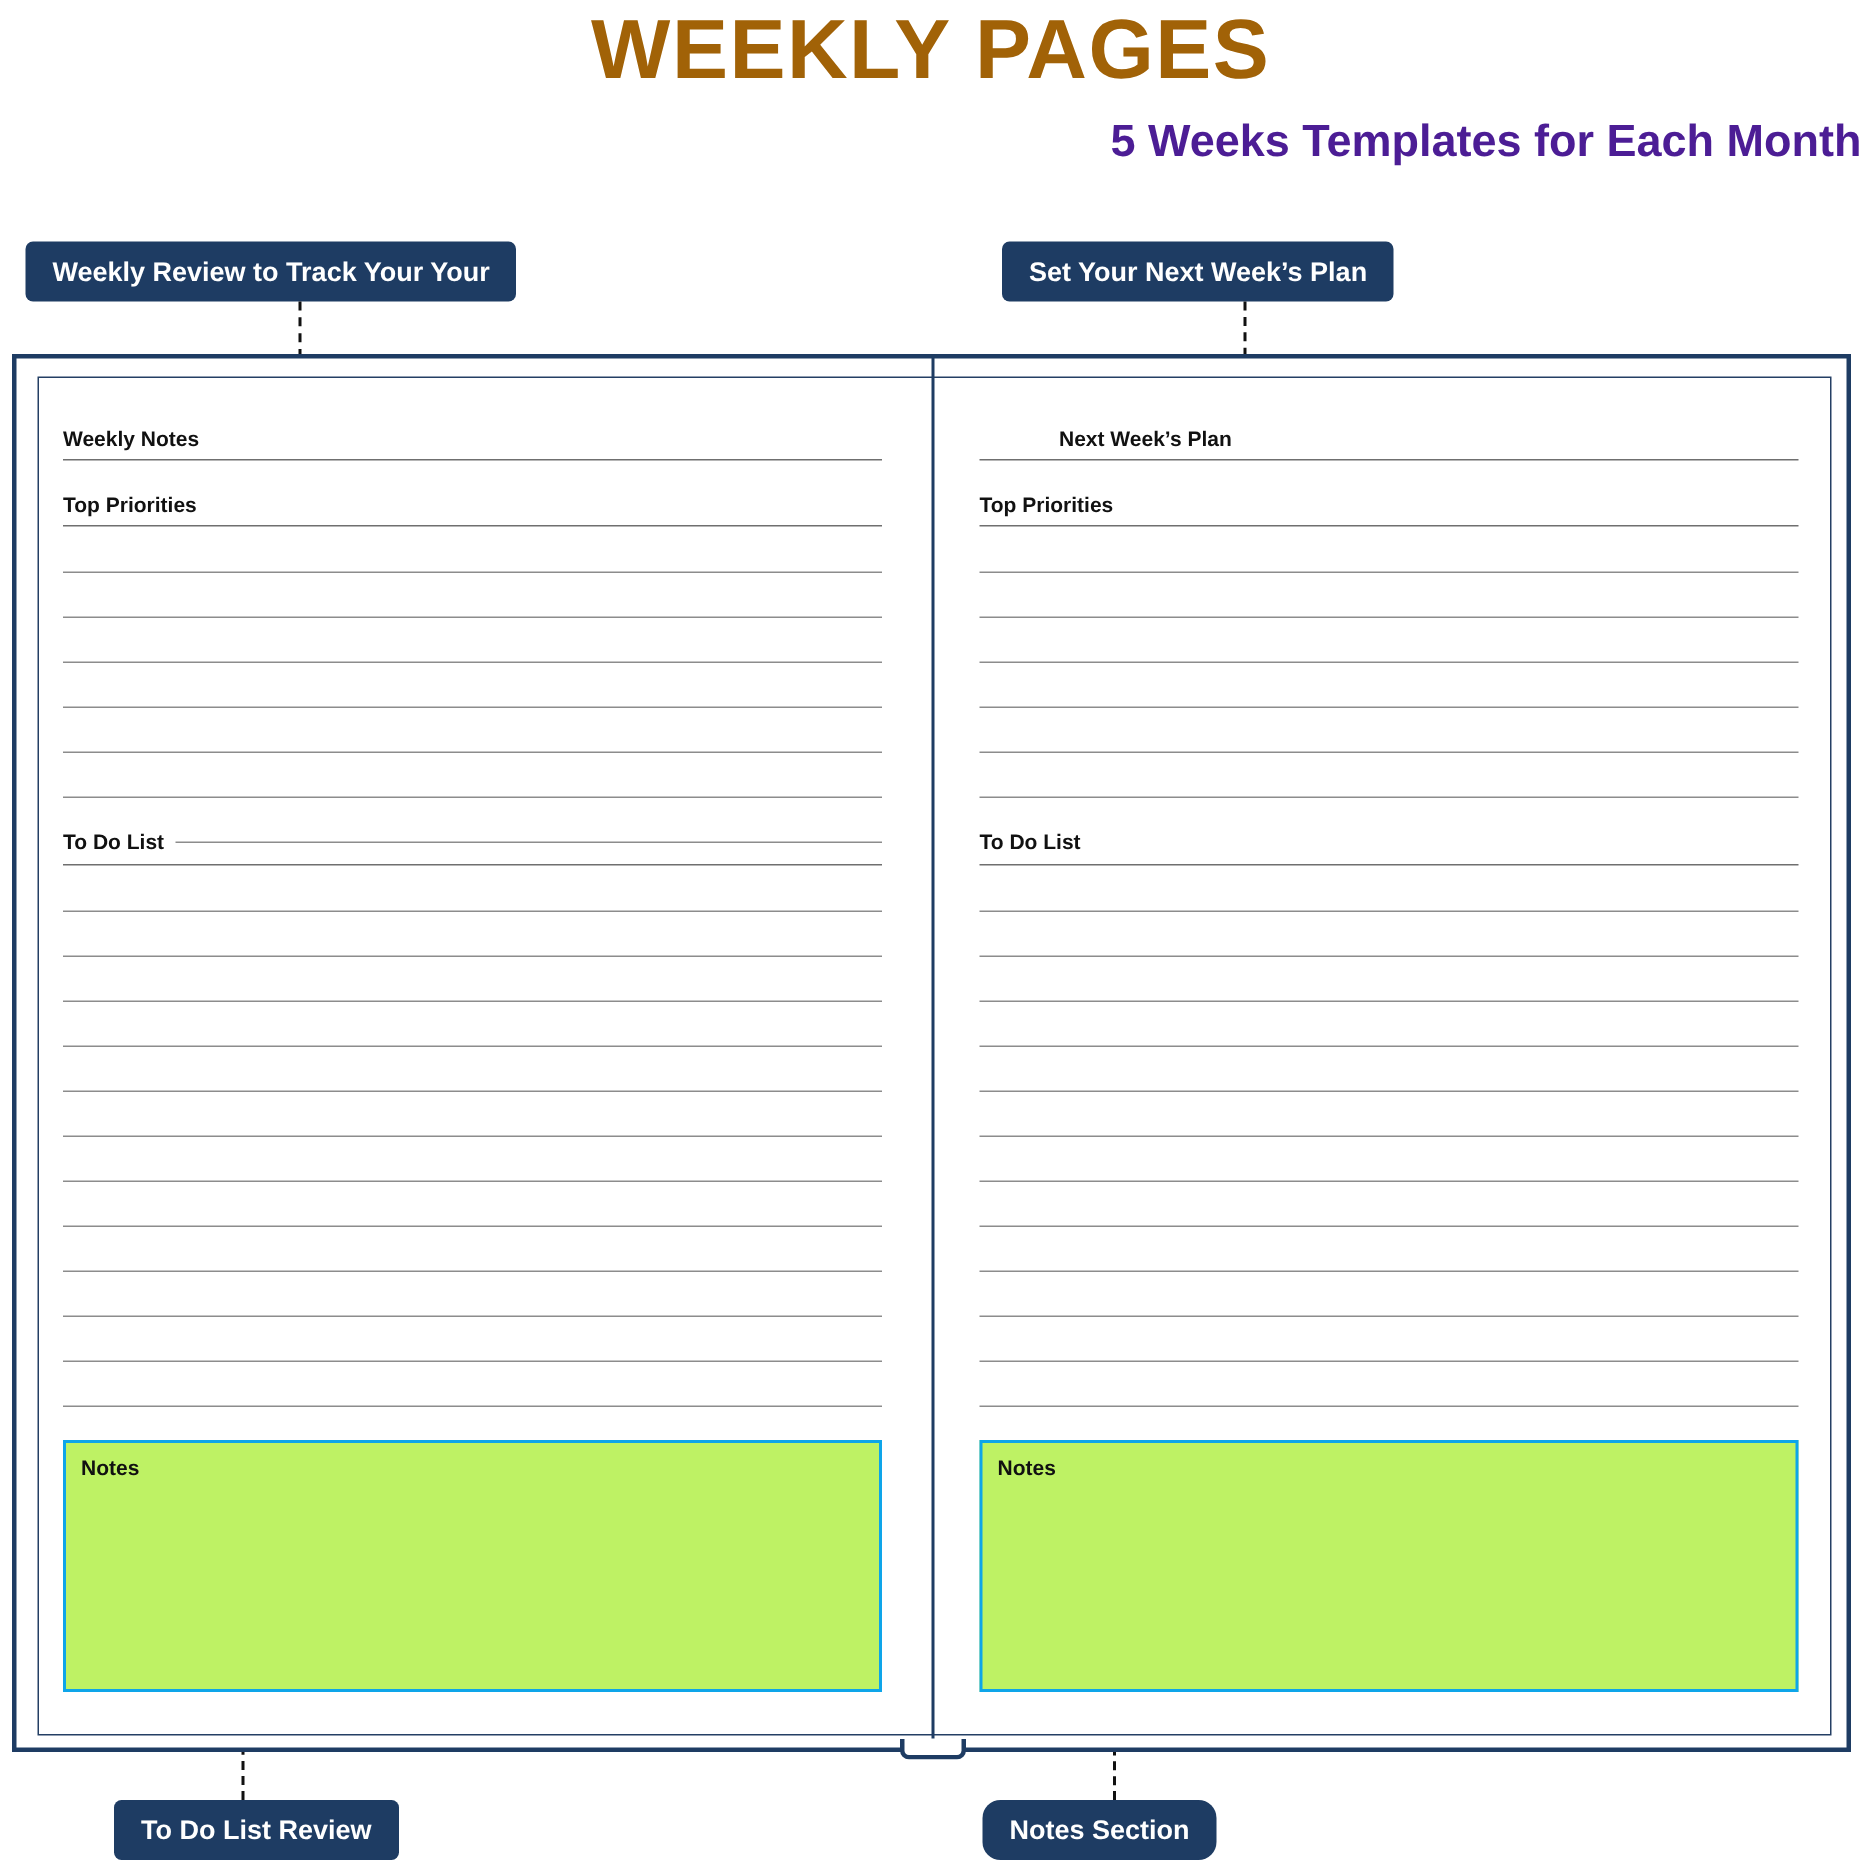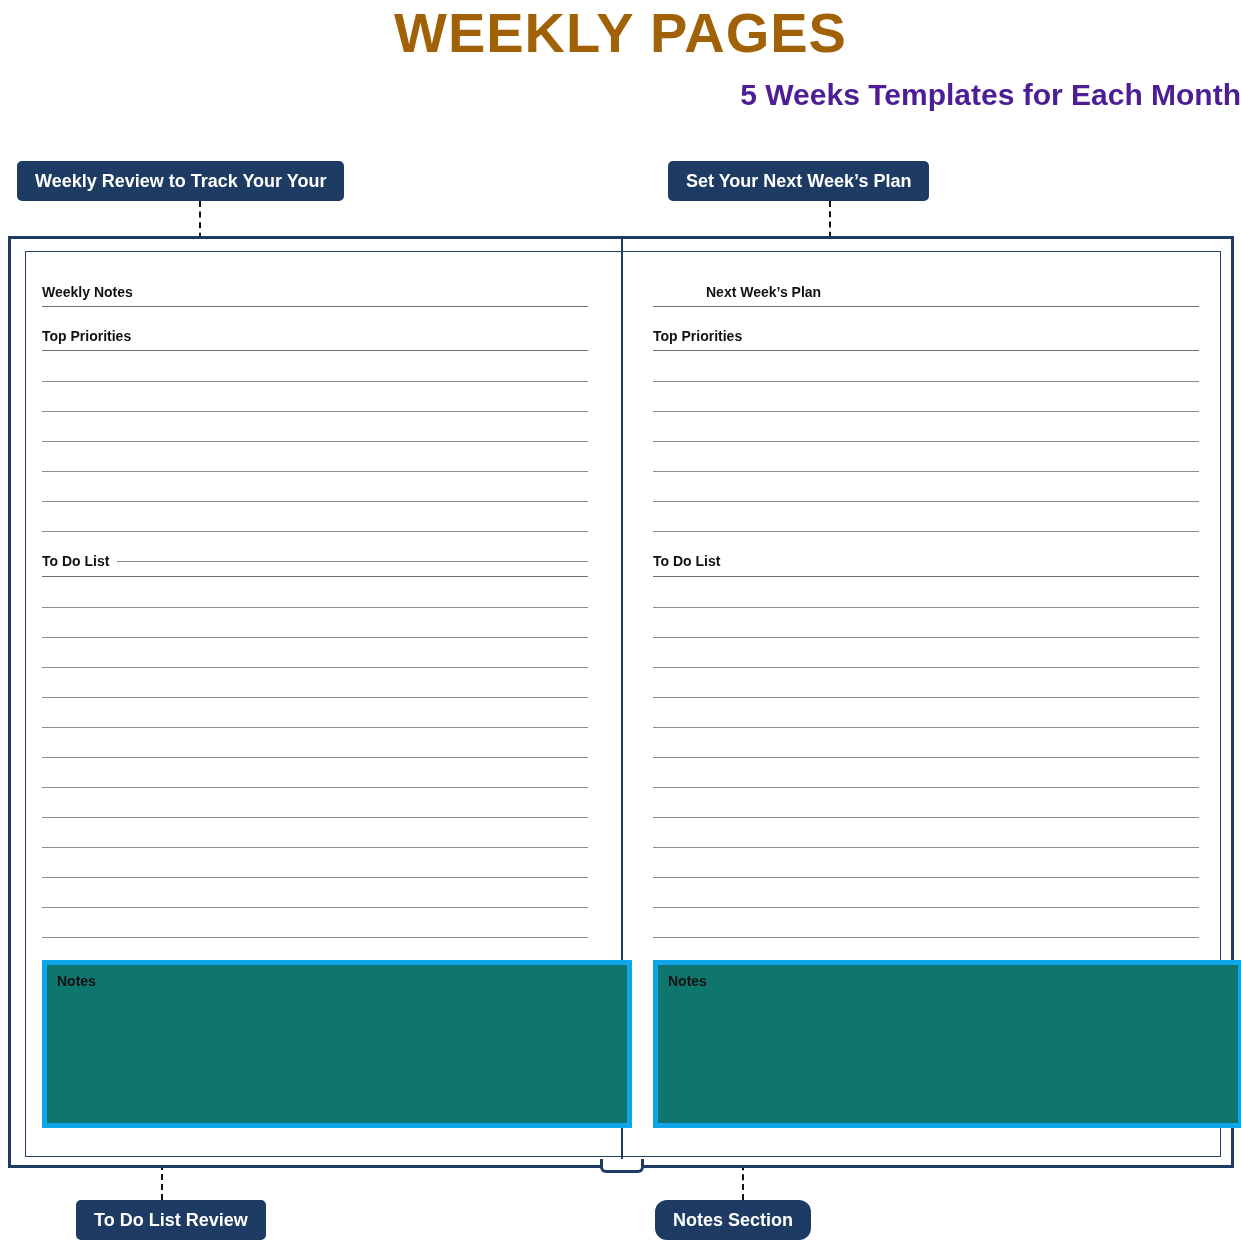--- a/index.html
+++ b/index.html
@@ -125,24 +125,24 @@
     left: 0;
     width: 546px;
     height: 1px;
     background: #6f6f6f;
   }
   .rule.light { background: #8c8c8c; }
 
   .notes-box {
     position: absolute;
     left: 0;
-    width: 590px;
+    width: 546px;
     height: 168px;
-    border: 5px solid #0ea5e9;
-    background: #0f766e;
+    border: 2px solid #0ea5e9;
+    background: #bef264;
   }
   .notes-label {
     position: absolute;
     left: 10px; top: 8px;
     font-size: 14px;
     font-weight: bold;
     color: #111111;
   }
 </style>
 </head>

